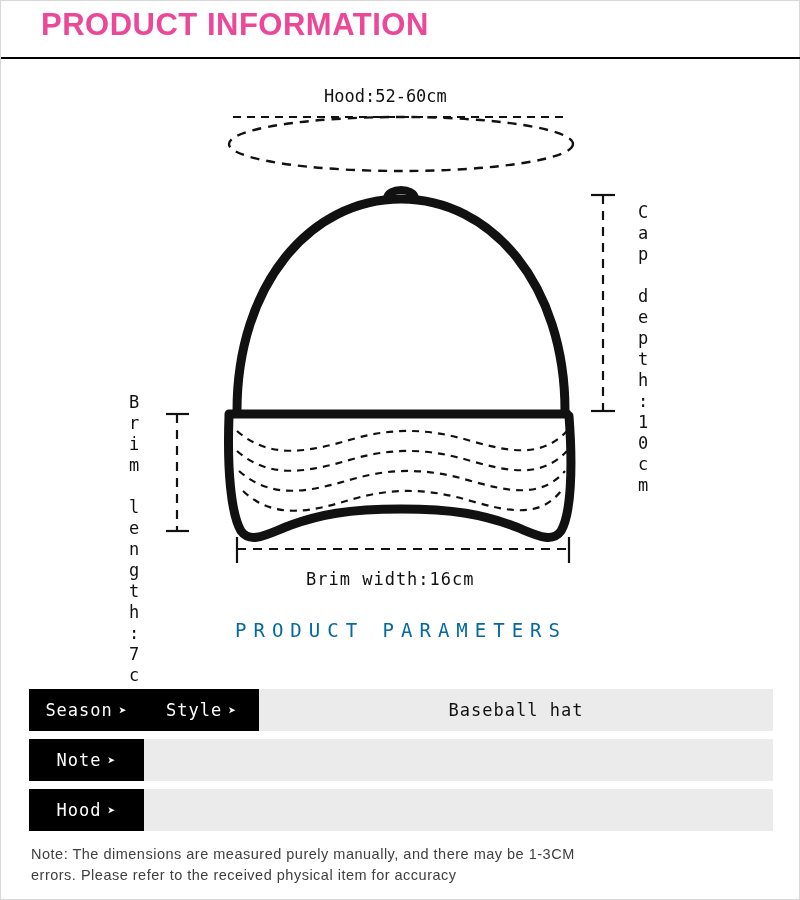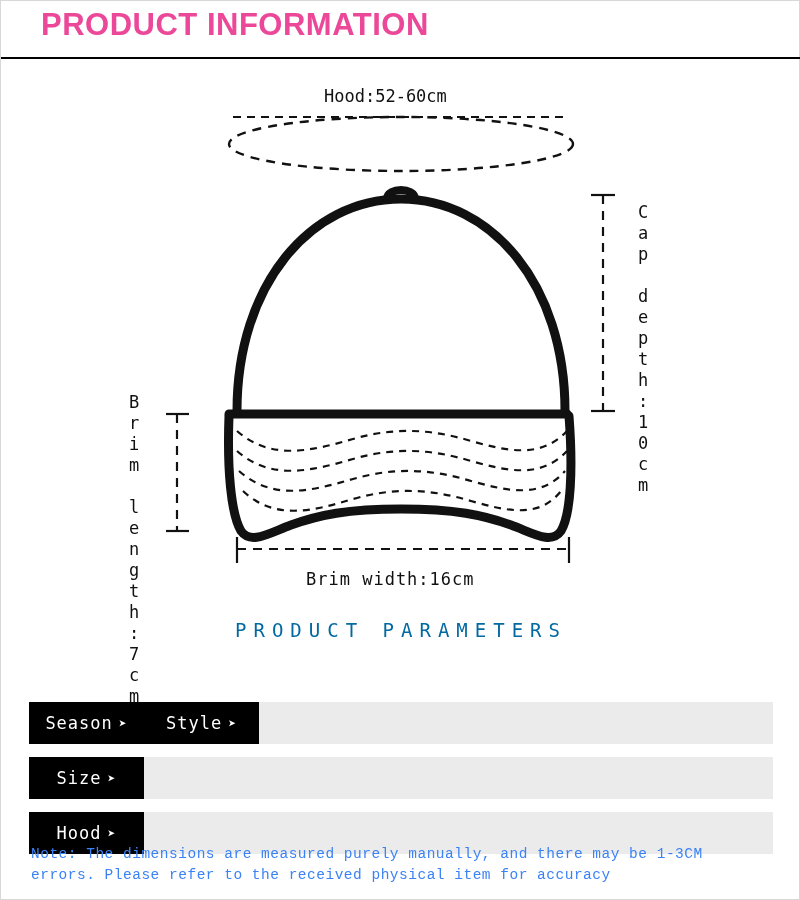--- a/index.html
+++ b/index.html
@@ -103,21 +103,20 @@
     left: 28px;
     top: 688px;
     width: 744px;
   }
   .trow {
     display: flex;
     align-items: stretch;
     height: 42px;
     margin-bottom: 8px;
     background: #ebebeb;
-    margin-top: 13px;
   }
   .tkey {
     background: #000;
     color: #fff;
     width: 115px;
     min-width: 115px;
     display: flex;
     align-items: center;
     justify-content: center;
     font-family: "DejaVu Sans Mono", monospace;
@@ -137,24 +136,24 @@
     font-size: 17px;
     letter-spacing: 1px;
     color: #111;
     background: #ebebeb;
   }
   .note {
     position: absolute;
     left: 30px;
     top: 843px;
     width: 740px;
-    font-family: Liberation Mono, monospace;
+    font-family: Liberation Sans, sans-serif;
     font-size: 14.5px;
     line-height: 21px;
-    color: #3b82f6;
+    color: #404040;
     letter-spacing: 0.5px;
   }
 </style>
 </head>
 <body>
 
 <div class="page">
 
   <div class="header-title">PRODUCT INFORMATION</div>
   <div class="header-rule"></div>
@@ -217,25 +216,26 @@
 
     <div class="trow">
       <div class="tkey">
         <span>Season</span>
         <span class="arrow">➤</span>
       </div>
       <div class="tkey">
         <span>Style</span>
         <span class="arrow">➤</span>
       </div>
+      <div class="tval">Baseball hat</div>
     </div>
 
     <div class="trow">
       <div class="tkey">
-        <span>Size</span>
+        <span>Note</span>
         <span class="arrow">➤</span>
       </div>
     </div>
 
     <div class="trow">
       <div class="tkey">
         <span>Hood</span>
         <span class="arrow">➤</span>
       </div>
     </div>

